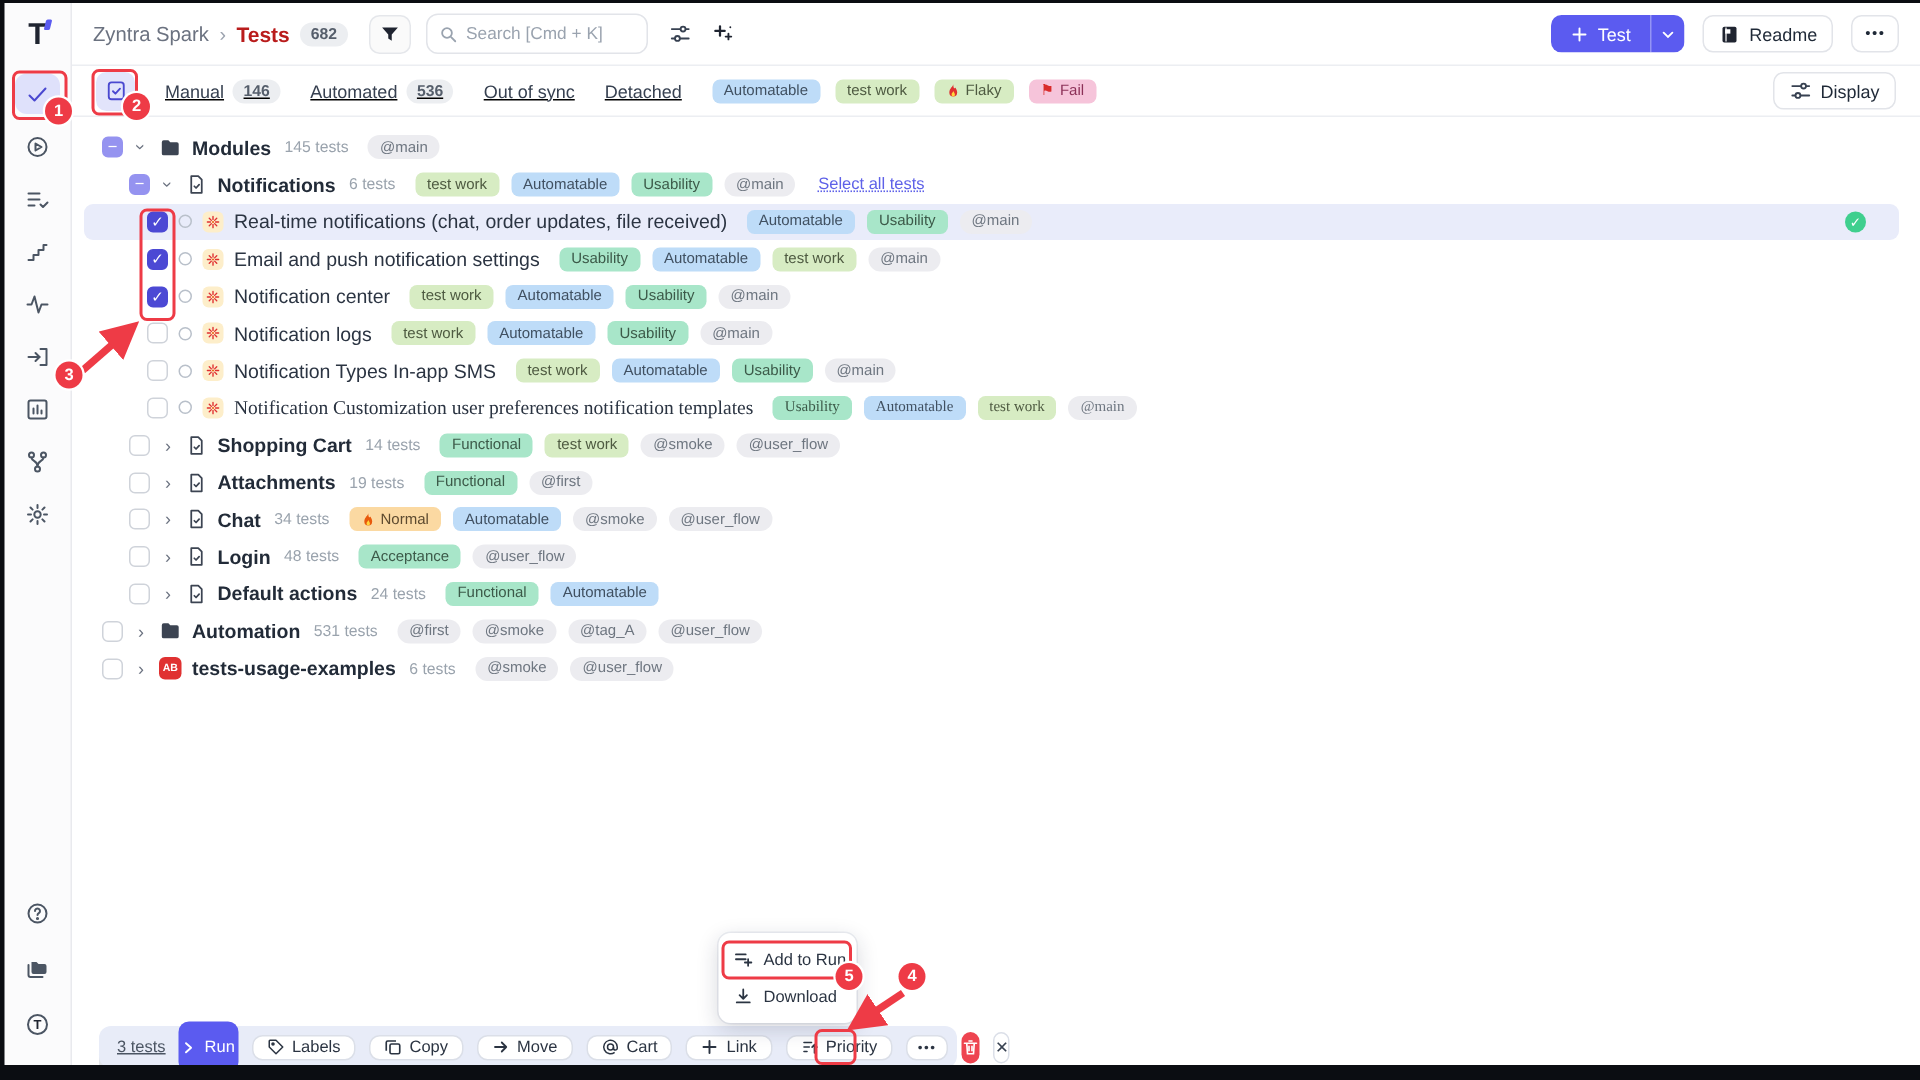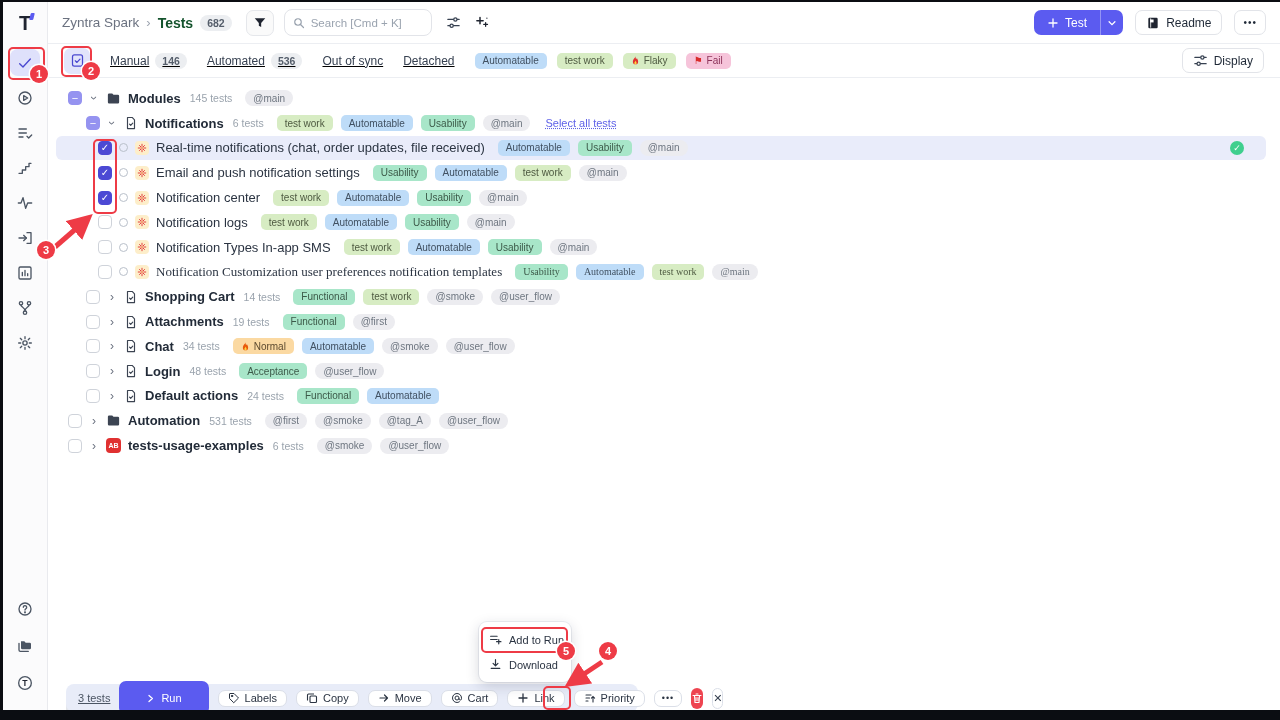--- a/index.html
+++ b/index.html
@@ -20,21 +20,21 @@
   .side-item { width:30px; height:27px; display:flex; align-items:center; justify-content:center; border-radius:8px; color:#4b5563; }
   .side-item svg { stroke:#4b5563; }
   .side-item.active { background:#dfe1fb; }
   .side-item.active svg { stroke:#4a48d0; }
   .side-bottom { position:absolute; bottom:14px; display:flex; flex-direction:column; gap:10px; align-items:center; }
 
   
   .topbar { position:absolute; left:48px; top:2px; right:0; height:42px; background:#fff; border-bottom:1px solid #eceef2; display:flex; align-items:center; z-index:4; }
   .crumb-project { color:#6b7280; font-size:13.5px; margin-left:14px; }
   .crumb-sep { color:#9ca3af; margin:0 7px; font-size:13px; }
-  .crumb-section { color:#14532d; font-weight:700; font-size:14px; }
+  .crumb-section { color:#b91c1c; font-weight:700; font-size:14px; }
   .pill-badge { background:#eceef1; color:#555e6b; font-size:10.5px; font-weight:600; border-radius:9px; padding:2px 7px; margin-left:7px; }
   .icon-btn { border:1px solid #e5e7eb; background:#fafafa; border-radius:7px; width:28px; height:26px; display:flex; align-items:center; justify-content:center; margin-left:14px; }
   .searchbox { margin-left:10px; width:148px; height:27px; border:1px solid #e2e4e9; border-radius:8px; display:flex; align-items:center; padding:0 8px; gap:6px; background:#fff; }
   .searchbox input { border:none; outline:none; width:100%; font-size:11.5px; color:#374151; font-family:"Liberation Sans",sans-serif; background:transparent;}
   .searchbox input::placeholder { color:#9aa3af; }
   .ghost-ic { margin-left:14px; display:flex; align-items:center; justify-content:center; }
   .top-right { margin-left:auto; display:flex; align-items:center; margin-right:14px; gap:12px;padding-left:29px; }
   .test-split { display:flex; height:25px; border-radius:7px; overflow:hidden; }
   .test-main { background:#5b5bf0; color:#fff; font-size:12px; display:flex; align-items:center; gap:6px; padding:0 13px; }
   .test-main b { font-weight:500; }
@@ -73,21 +73,21 @@
   .tcircle { width:9px; height:9px; border:1.5px solid #b9c0ca; border-radius:50%; flex:0 0 auto; }
   .burst { width:14px; height:14px; border-radius:4px; background:#fdeeca; display:flex; align-items:center; justify-content:center; flex:0 0 auto; }
   .ab-ic { width:15px; height:15px; border-radius:4px; background:#e03131; color:#fff; font-size:7px; font-weight:700; display:flex; align-items:center; justify-content:center; flex:0 0 auto; }
   .select-link { font-size:11px; color:#5e61e8; text-decoration:underline dotted; margin-left:8px; white-space:nowrap; }
   .passed { position:absolute; right:22px; width:14px; height:14px; background:#3fcf8e; border-radius:50%; color:#fff; font-size:9px; display:flex; align-items:center; justify-content:center; }
 
   
   .actionbar { position:absolute; left:66px; top:684px; width:572px; height:28px; background:#e8ecf8; border-radius:8px; display:flex; align-items:center; gap:9px; padding:0 12px; z-index:10; }
   .ab-count { font-size:11px; color:#4b5563; text-decoration:underline; white-space:nowrap; }
   .ab-btn { height:17px; background:#fff; border:1px solid #dbdfe8; border-radius:7px; display:flex; align-items:center; gap:5px; padding:0 9px; font-size:11px; color:#2b3442; white-space:nowrap; }
-  .ab-run { height:34px; background:#5b5bf0; border-radius:7px; color:#fff; display:flex; align-items:center; gap:6px; padding:0 27px; font-size:11px; }
+  .ab-run { height:34px; background:#5b5bf0; border-radius:7px; color:#fff; display:flex; align-items:center; gap:6px; padding:0 2px; font-size:11px; }
   .ab-trash { width:22px; height:21px; background:#ee4450; border-radius:7px; display:flex; align-items:center; justify-content:center; }
   .ab-close { width:22px; height:21px; background:#fff; border:1px solid #dbdfe8; border-radius:7px; display:flex; align-items:center; justify-content:center; color:#374151; font-size:11px; }
   .cmd-box { position:absolute; left:66px; top:699px; width:26px; height:18px; background:#e3e5ea; border-radius:4px; color:#374151; font-size:13px; display:flex; align-items:center; justify-content:center; z-index:9; }
 
   
   .ctx-menu { position:absolute; left:479px; top:622px; width:92px; background:#fff; border-radius:8px; box-shadow:0 4px 14px rgba(30,35,60,.18), 0 0 0 1px #eef0f4; padding:5px 0; z-index:11; }
   .ctx-item { height:25px; display:flex; align-items:center; gap:7px; padding:0 10px; font-size:11px; color:#2b3442; white-space:nowrap; }
 
   
   .ann-box { position:absolute; border:2.5px solid #ee3b46; border-radius:5px; z-index:50; pointer-events:none; }

